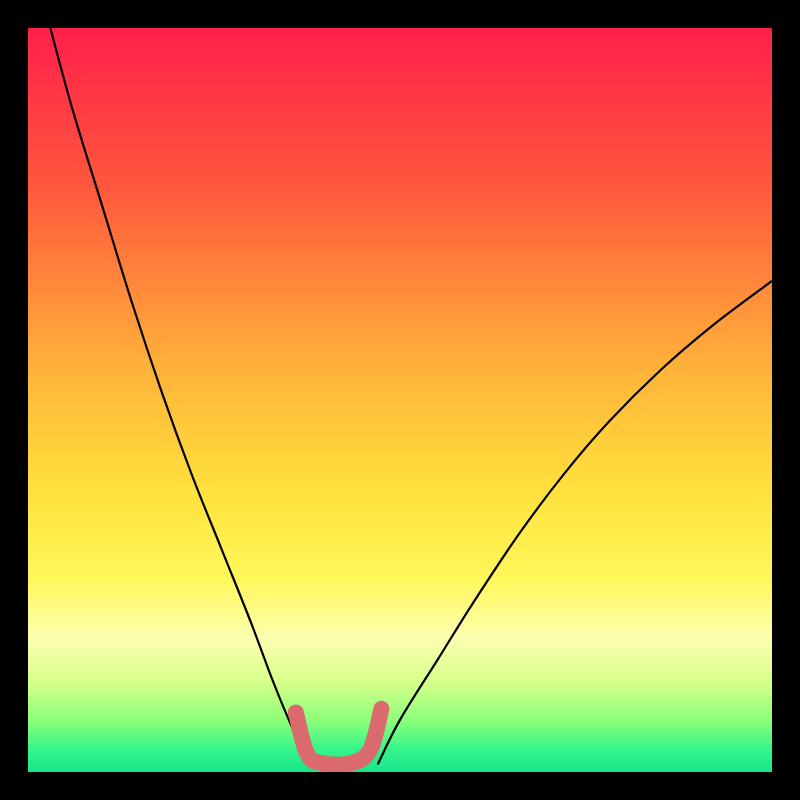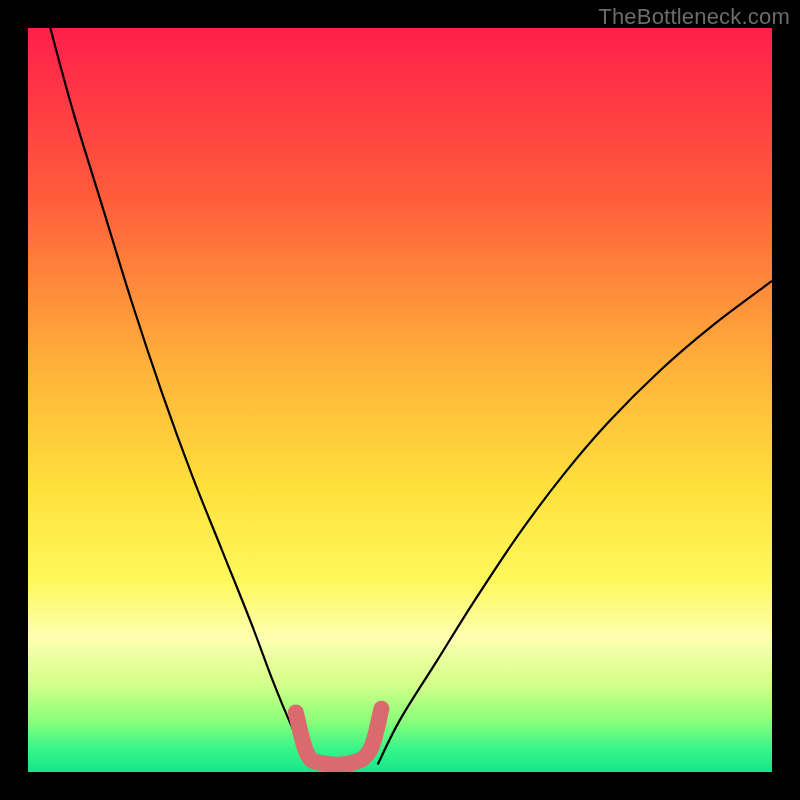--- a/index.html
+++ b/index.html
@@ -32,21 +32,20 @@
     font-size: 22px;
     letter-spacing: 0.2px;
     font-weight: 500;
     user-select: none;
   }
 </style>
 </head>
 <body>
 
 <div class="frame">
-  <div class="watermark">TheBottleneck.com</div>
   <div class="plot">
     <svg id="chart-svg" viewBox="0 0 100 100" preserveAspectRatio="none" width="100%" height="100%">
       <defs>
         <linearGradient id="bg-grad" x1="0" y1="0" x2="0" y2="1">
             <stop offset="0%" stop-color="#ff1f4b"></stop>
             <stop offset="22%" stop-color="#ff5a3c"></stop>
             <stop offset="45%" stop-color="#ffb03a"></stop>
             <stop offset="62%" stop-color="#ffe13c"></stop>
             <stop offset="74%" stop-color="#fff85a"></stop>
             <stop offset="82%" stop-color="#fdffb0"></stop>

